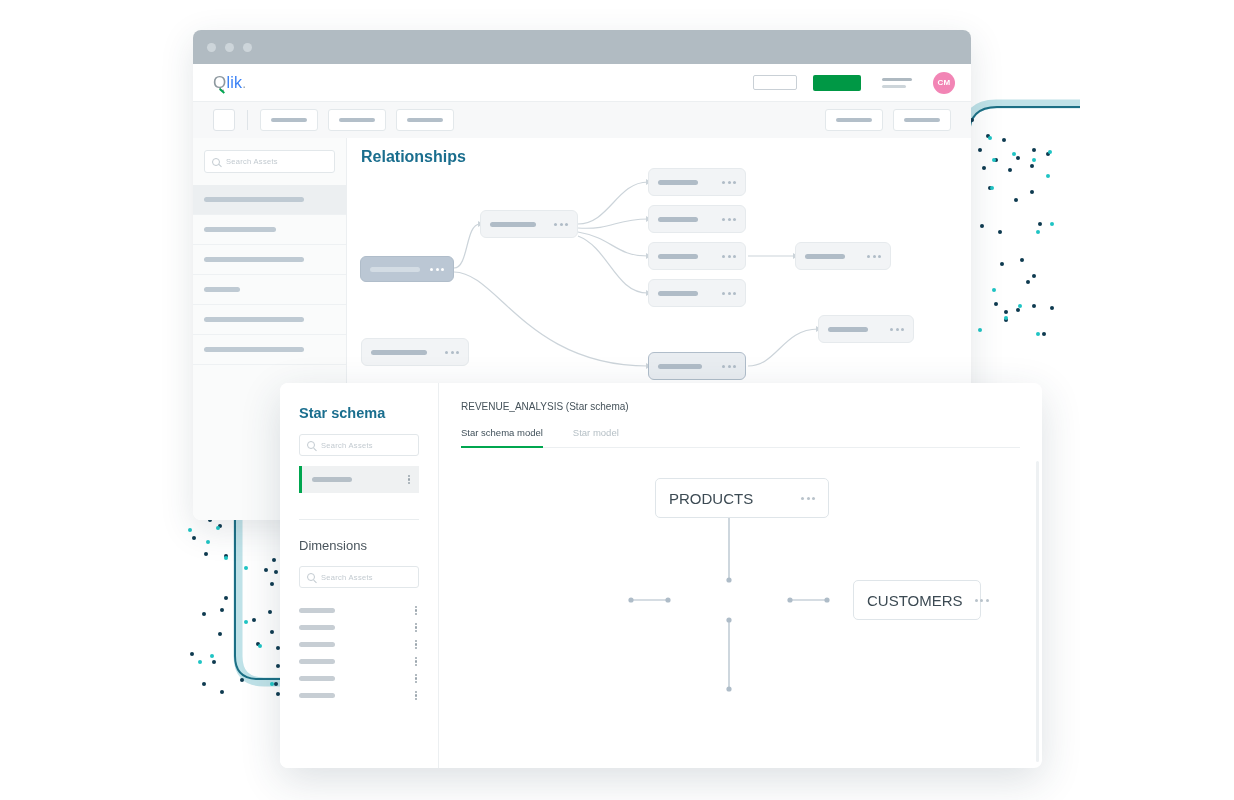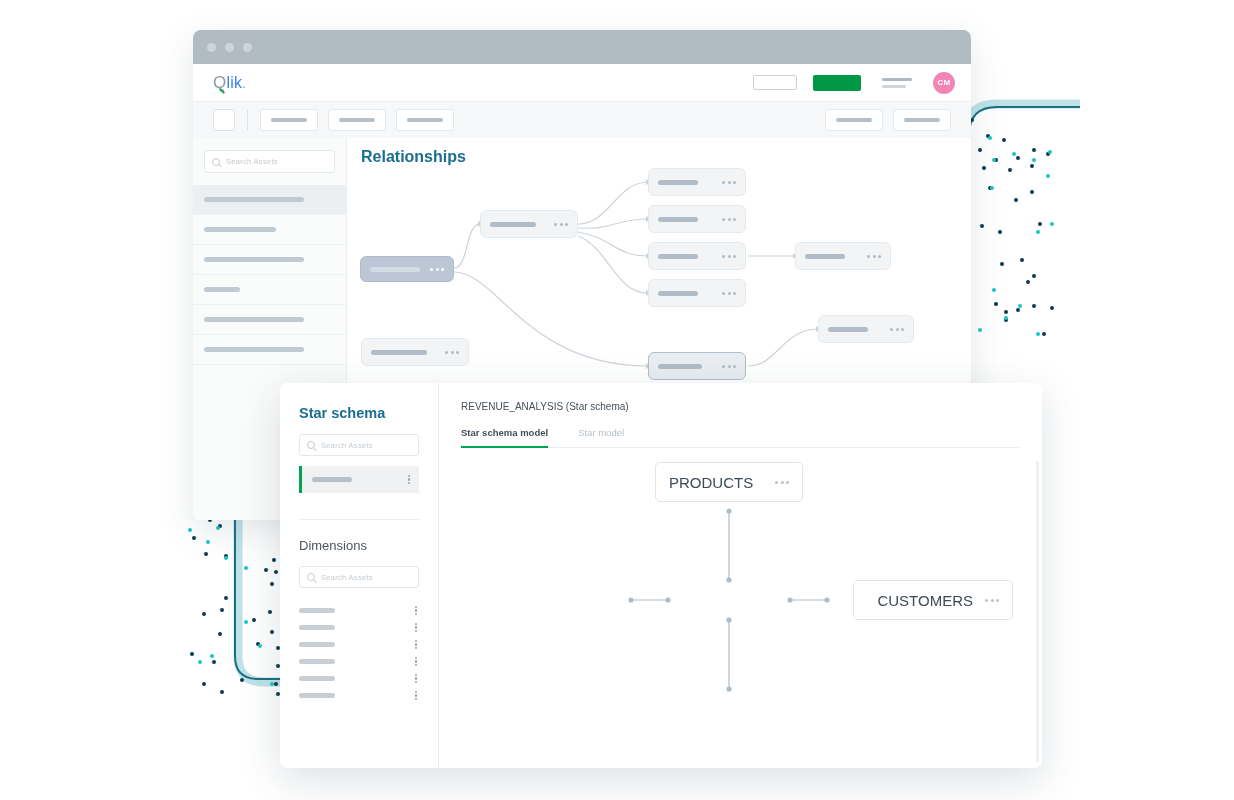--- a/index.html
+++ b/index.html
@@ -244,21 +244,21 @@
     display: flex; gap: 30px;
     margin-top: 15px;
     border-bottom: 1px solid #eceff1;
   }
   .fm-tab {
     font-size: 9.5px; padding-bottom: 8px;
     color: #b6c0c6;
     border-bottom: 2px solid transparent;
     margin-bottom: -1px;
   }
-  .fm-tab.active { color: #40505a; font-weight: bold; border-bottom-color: #00a64f; text-align: center; }
+  .fm-tab.active { color: #40505a; font-weight: normal; border-bottom-color: #00a64f; text-align: center; }
 
   .schema-canvas { position: absolute; left:0; right:0; top: 72px; bottom: 0; }
   .snode {
     position: absolute;
     border: 1px solid #dfe5e9; border-radius: 5px;
     background: #ffffff;
     display: flex; align-items: center; justify-content: space-between;
     padding: 0 13px;
     height: 40px;
     font-size: 15px; color: #3c4a53;
@@ -660,32 +660,32 @@
             <circle cx="290" cy="125" r="2.6"></circle>
             <circle cx="290" cy="165" r="2.6"></circle>
             <circle cx="290" cy="234" r="2.6"></circle>
             <circle cx="192" cy="145" r="2.6"></circle>
             <circle cx="229" cy="145" r="2.6"></circle>
             <circle cx="351" cy="145" r="2.6"></circle>
             <circle cx="388" cy="145" r="2.6"></circle>
           </g>
         </svg>
 
-        <div class="snode" style="left:216px; top:7px; width:148px;">
+        <div class="snode" style="left:216px; top:23px; width:174px;">
           <span>PRODUCTS</span>
           <span class="sdots">
               <b></b>
               <b></b>
               <b></b>
             </span>
         </div>
 
 
 
-        <div class="snode" style="left:414px; top:125px; width:160px;justify-content:flex-end;">
+        <div class="snode" style="left:414px; top:125px; width:128px;">
           <span>CUSTOMERS</span>
           <span class="sdots">
               <b></b>
               <b></b>
               <b></b>
             </span>
         </div>
 
 
         <div class="scroll-rail"></div>

